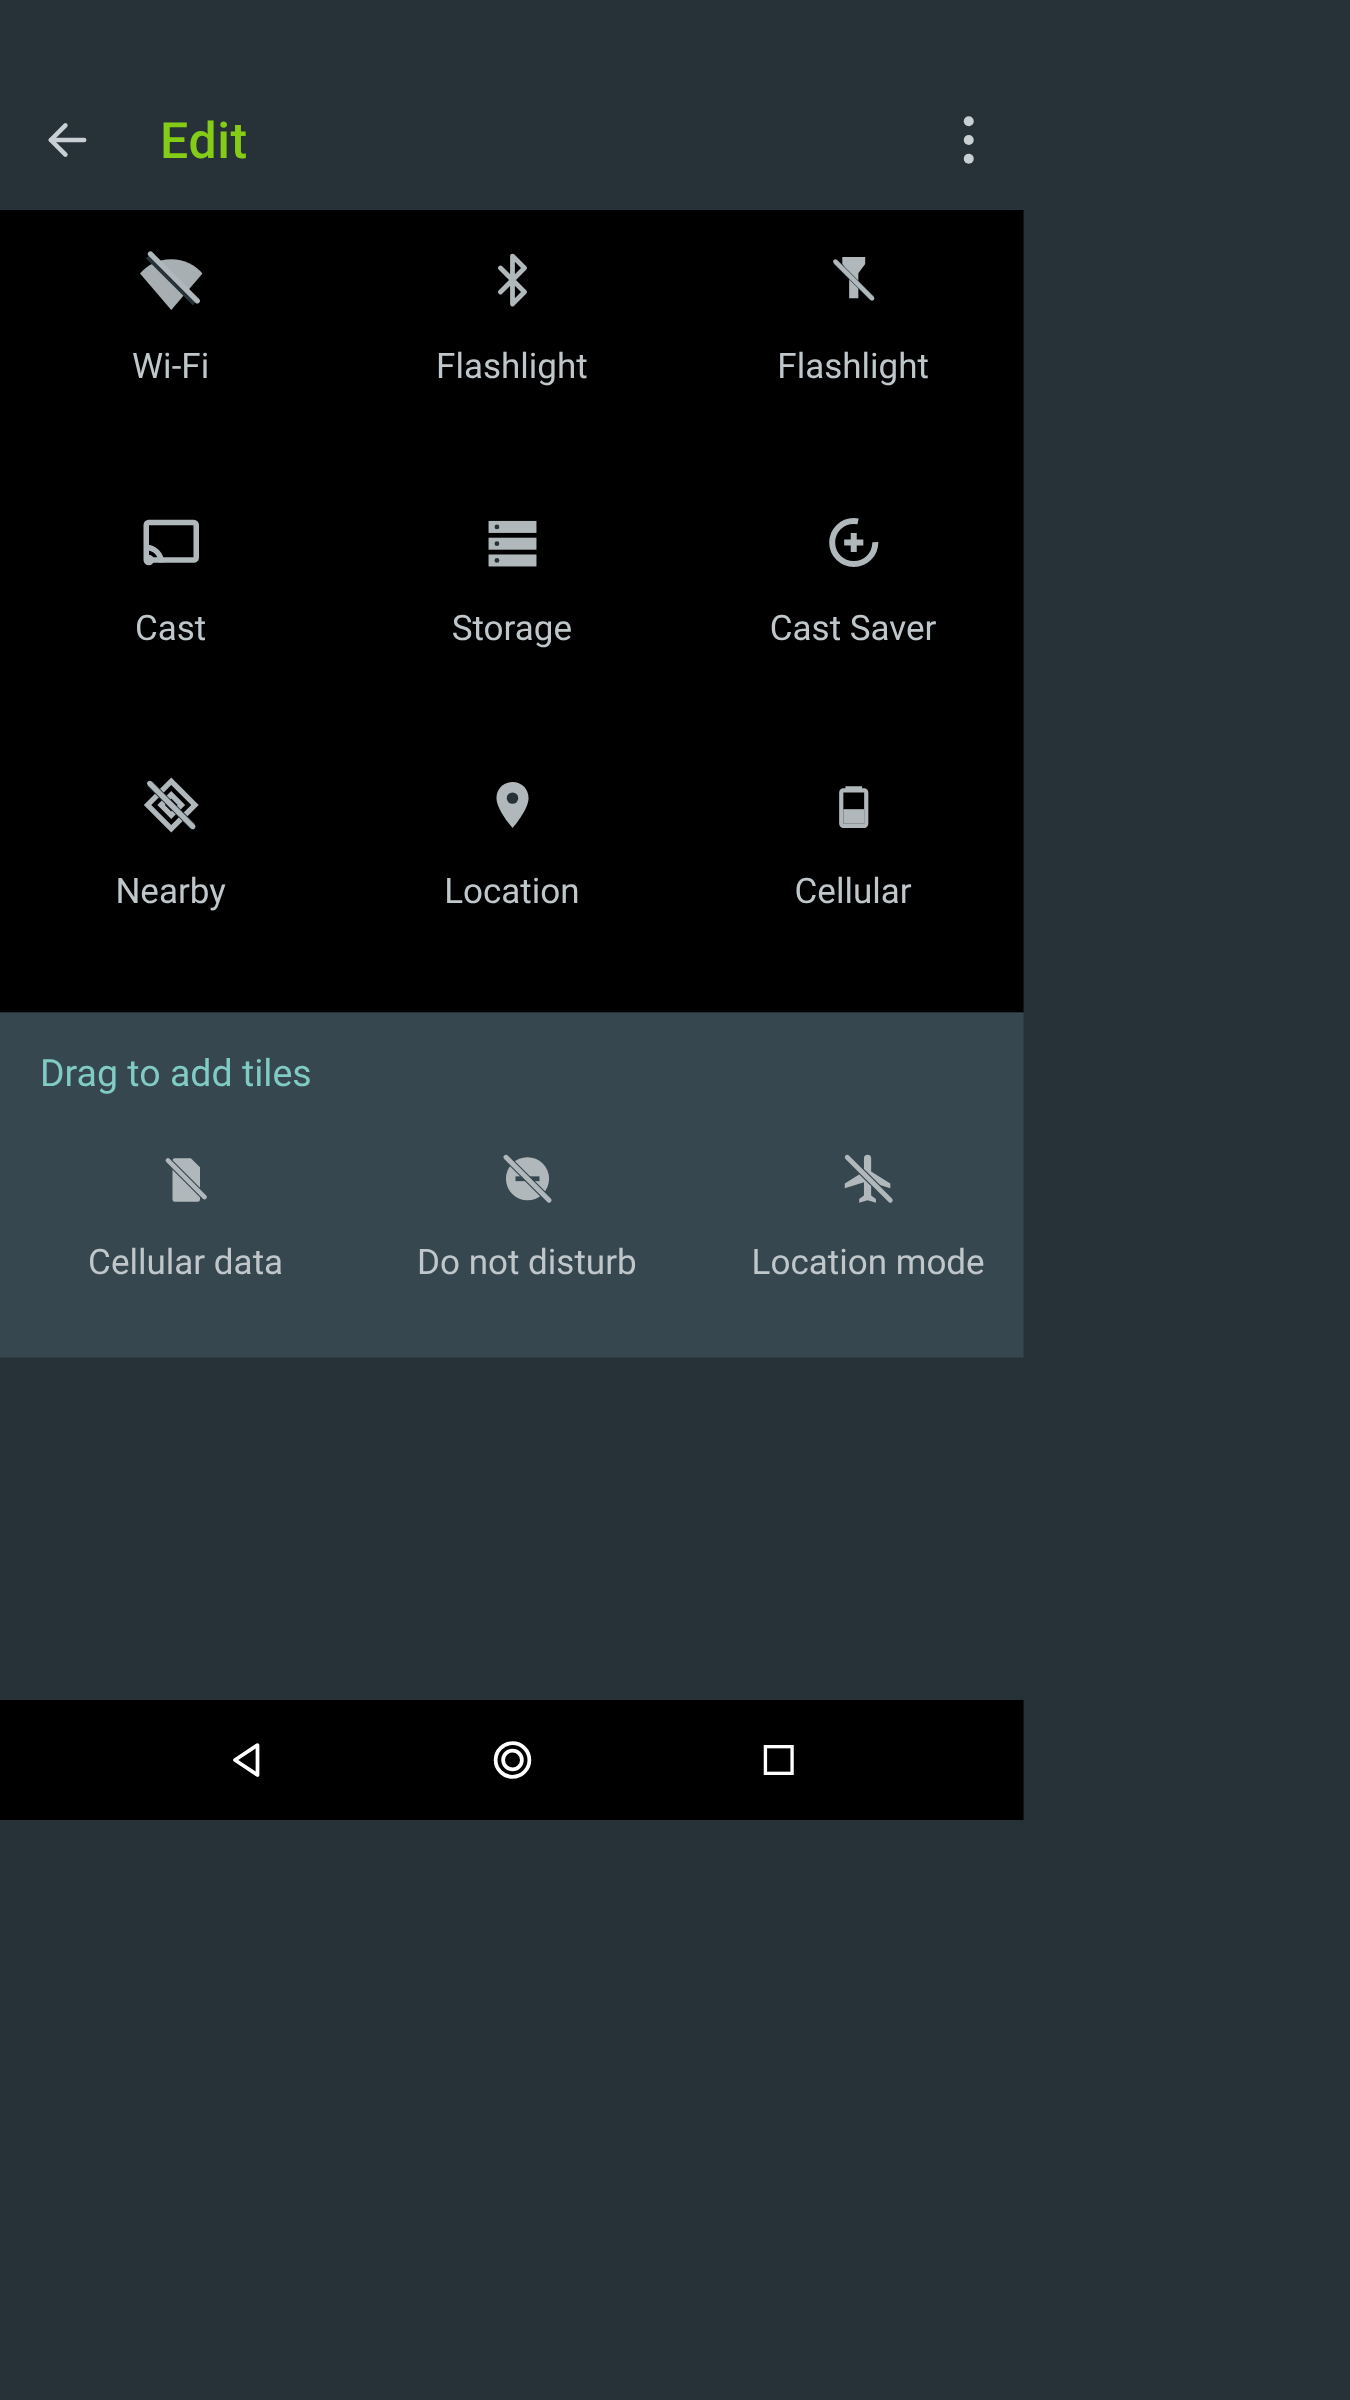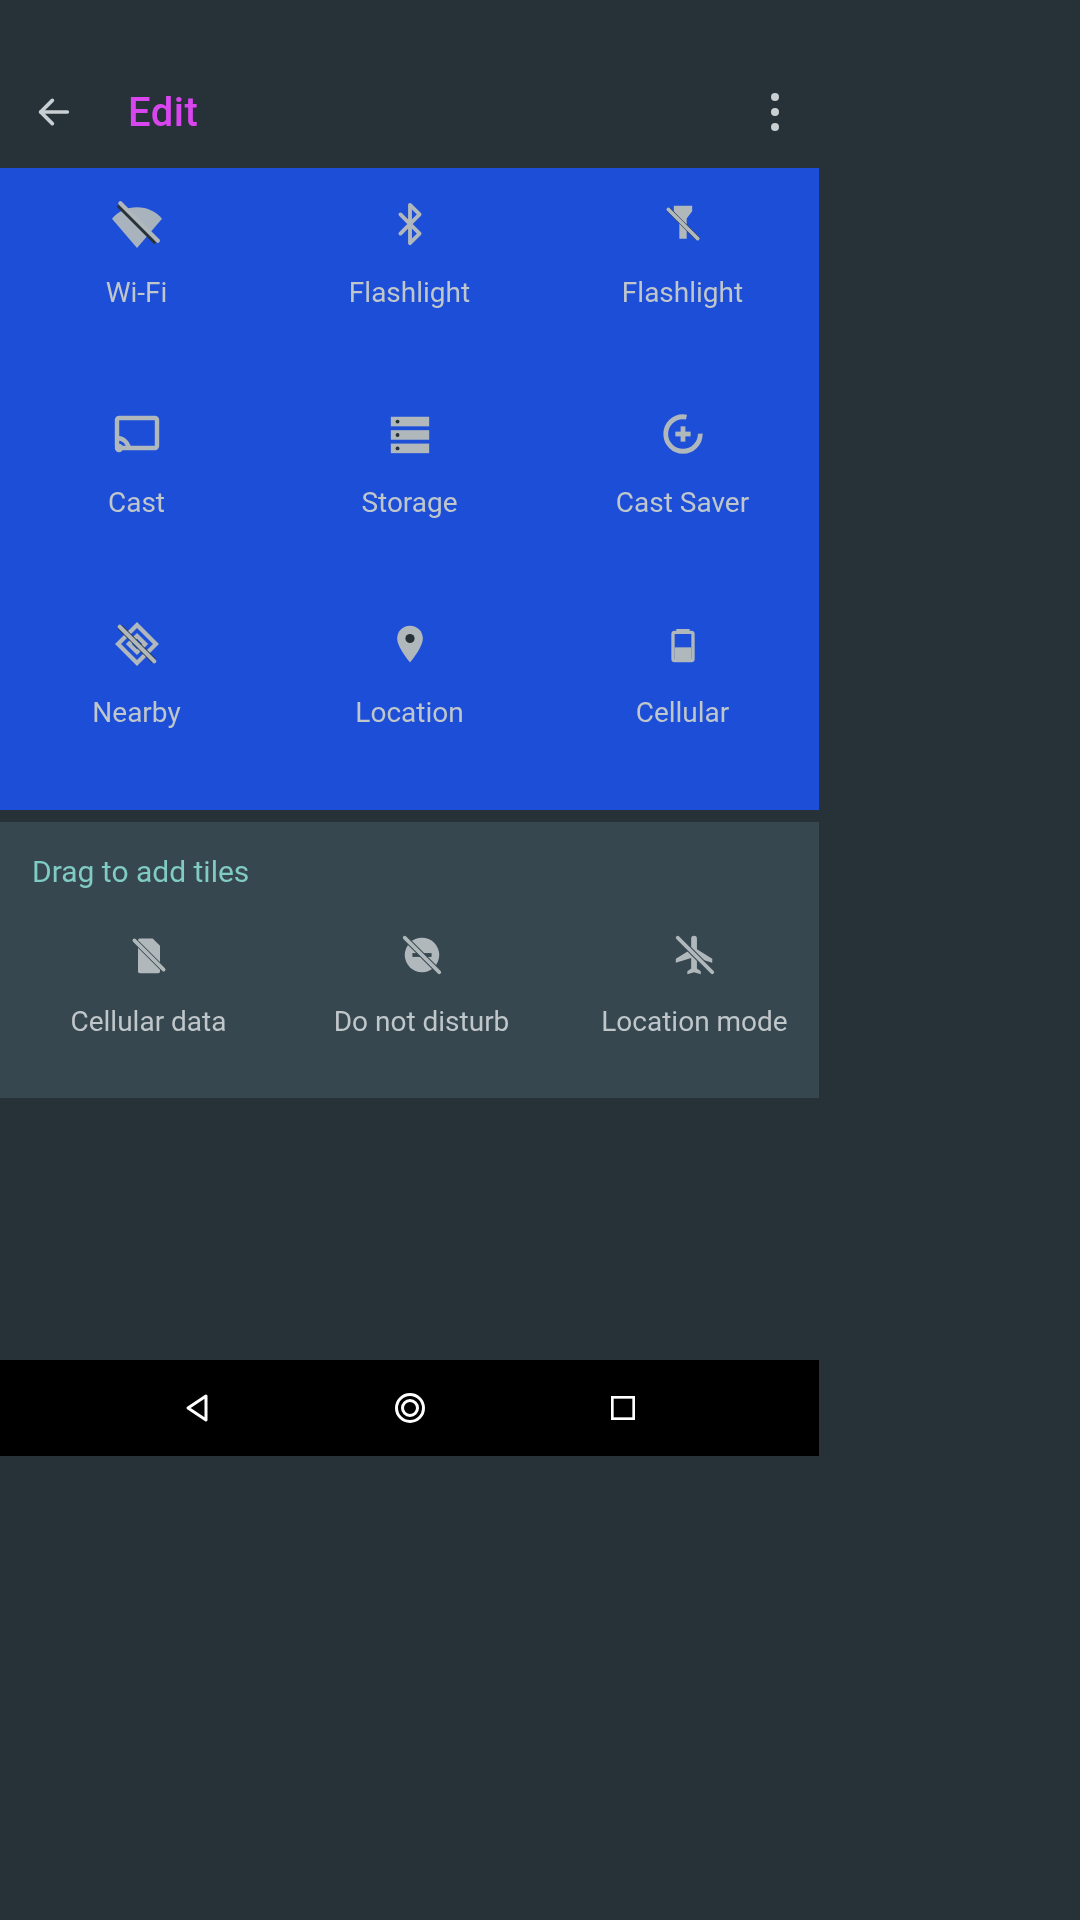--- a/index.html
+++ b/index.html
@@ -26,41 +26,41 @@
     width: 48px;
     height: 48px;
     display: flex;
     align-items: center;
     justify-content: center;
     color: #c9d0d4;
   }
   .app-title {
     flex: 1;
     margin-left: 50px;
-    color: #d946ef;
+    color: #84cc16;
     font-size: 40px;
     font-weight: 500;
     letter-spacing: 0.5px;
   }
   .overflow {
     width: 48px;
     height: 48px;
     display: flex;
     align-items: center;
     justify-content: center;
     color: #c9d0d4;
   }
   .overflow .dot {
     width: 8px; height: 8px; border-radius: 50%; background: #c9d0d4;
   }
   .overflow-inner {
     display: flex; flex-direction: column; gap: 7px; align-items: center;
   }
   .tiles-area {
-    background: #1d4ed8;
+    background: #000000;
   }
   .grid {
     display: grid;
     grid-template-columns: repeat(3, 1fr);
     padding-top: 12px;
   }
   .tile {
     display: flex;
     flex-direction: column;
     align-items: center;
@@ -78,21 +78,20 @@
     margin-bottom: 24px;
   }
   .tile-label {
     font-size: 28px;
     color: #c0c7cb;
     text-align: center;
   }
   .drag-section {
     background: #37474F;
     padding-bottom: 60px;
-    margin-top: 12px;
   }
   .drag-title {
     color: #80cbc4;
     font-size: 30px;
     padding: 32px 32px 18px 32px;
     font-weight: 400;
   }
   .drag-grid {
     display: grid;
     grid-template-columns: repeat(3, 1fr);

